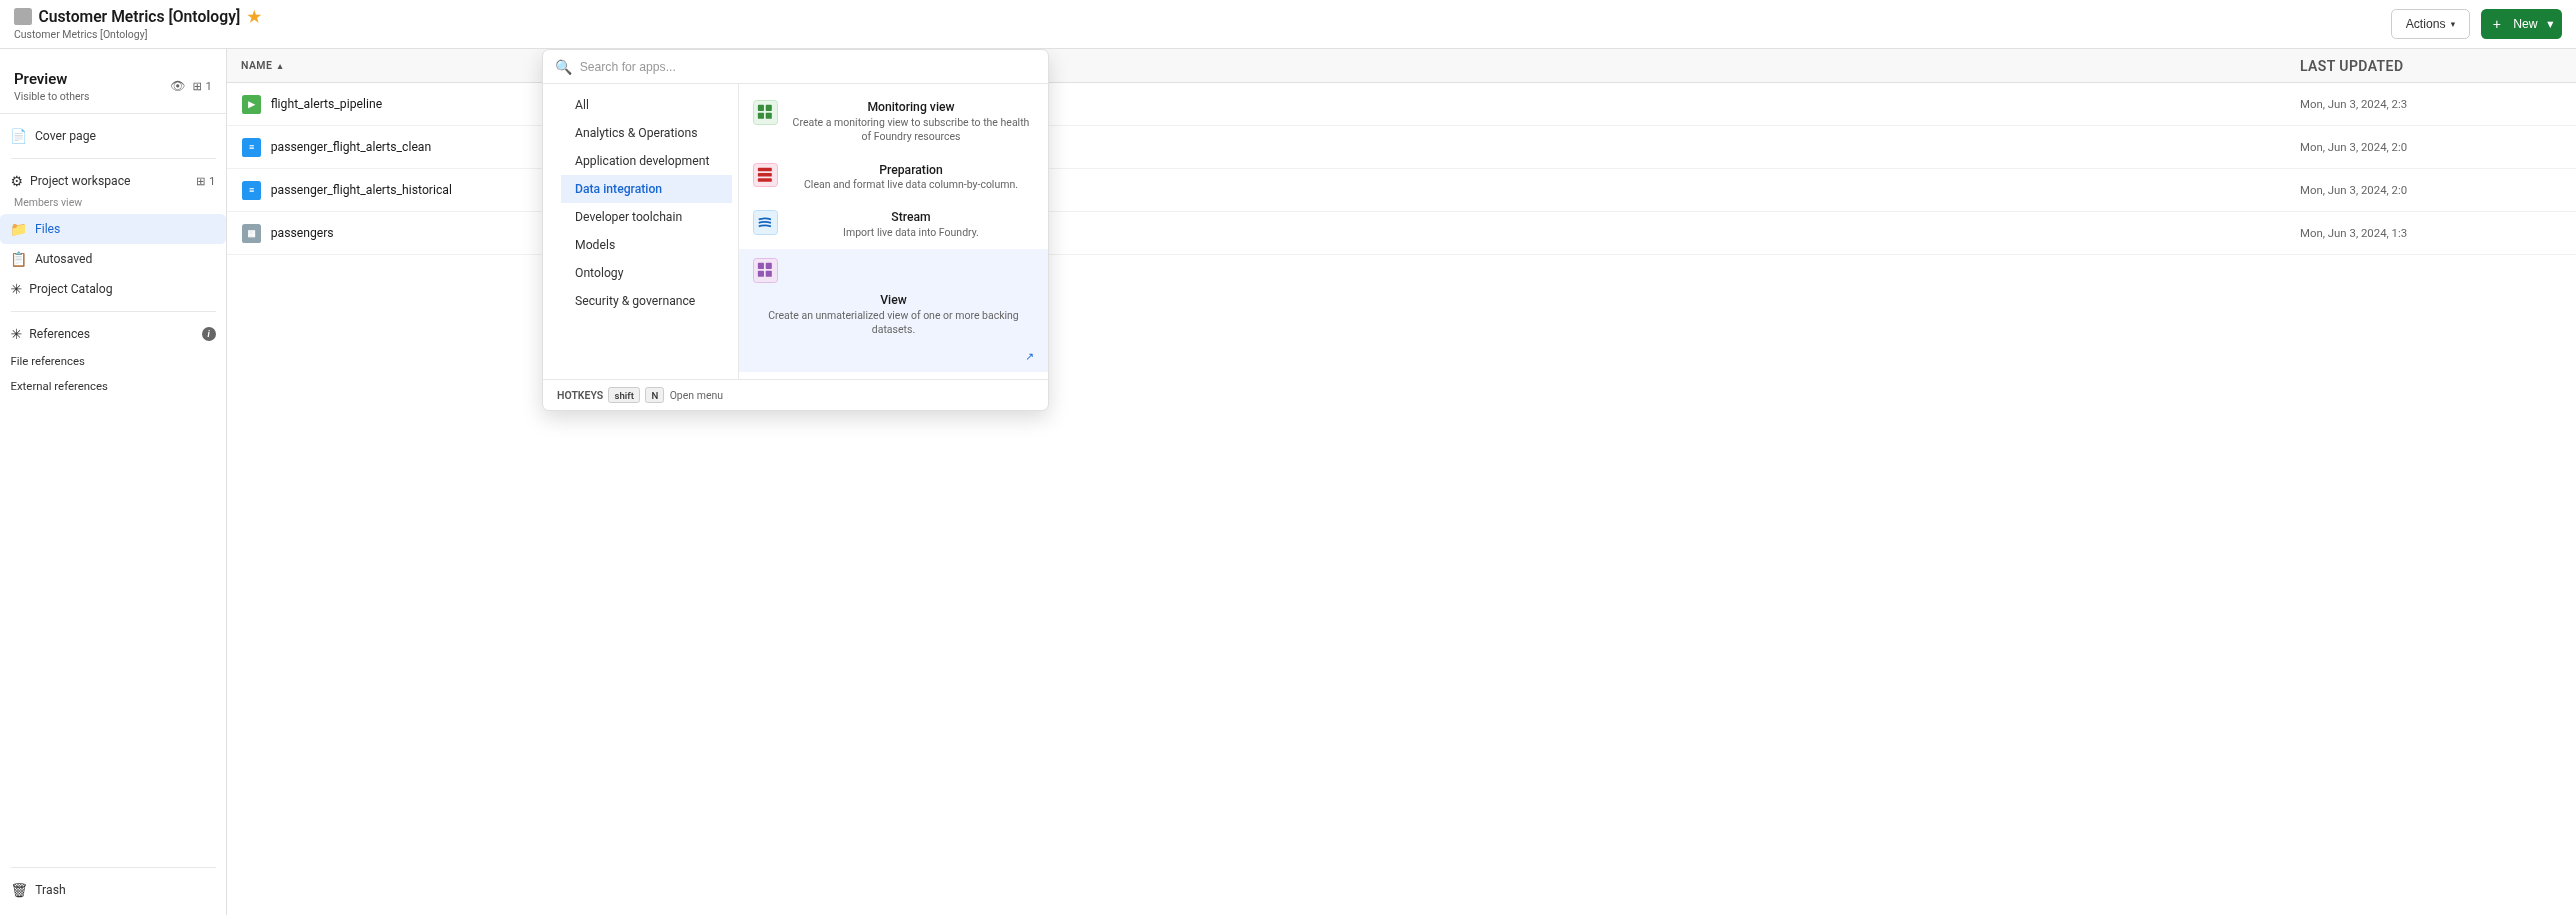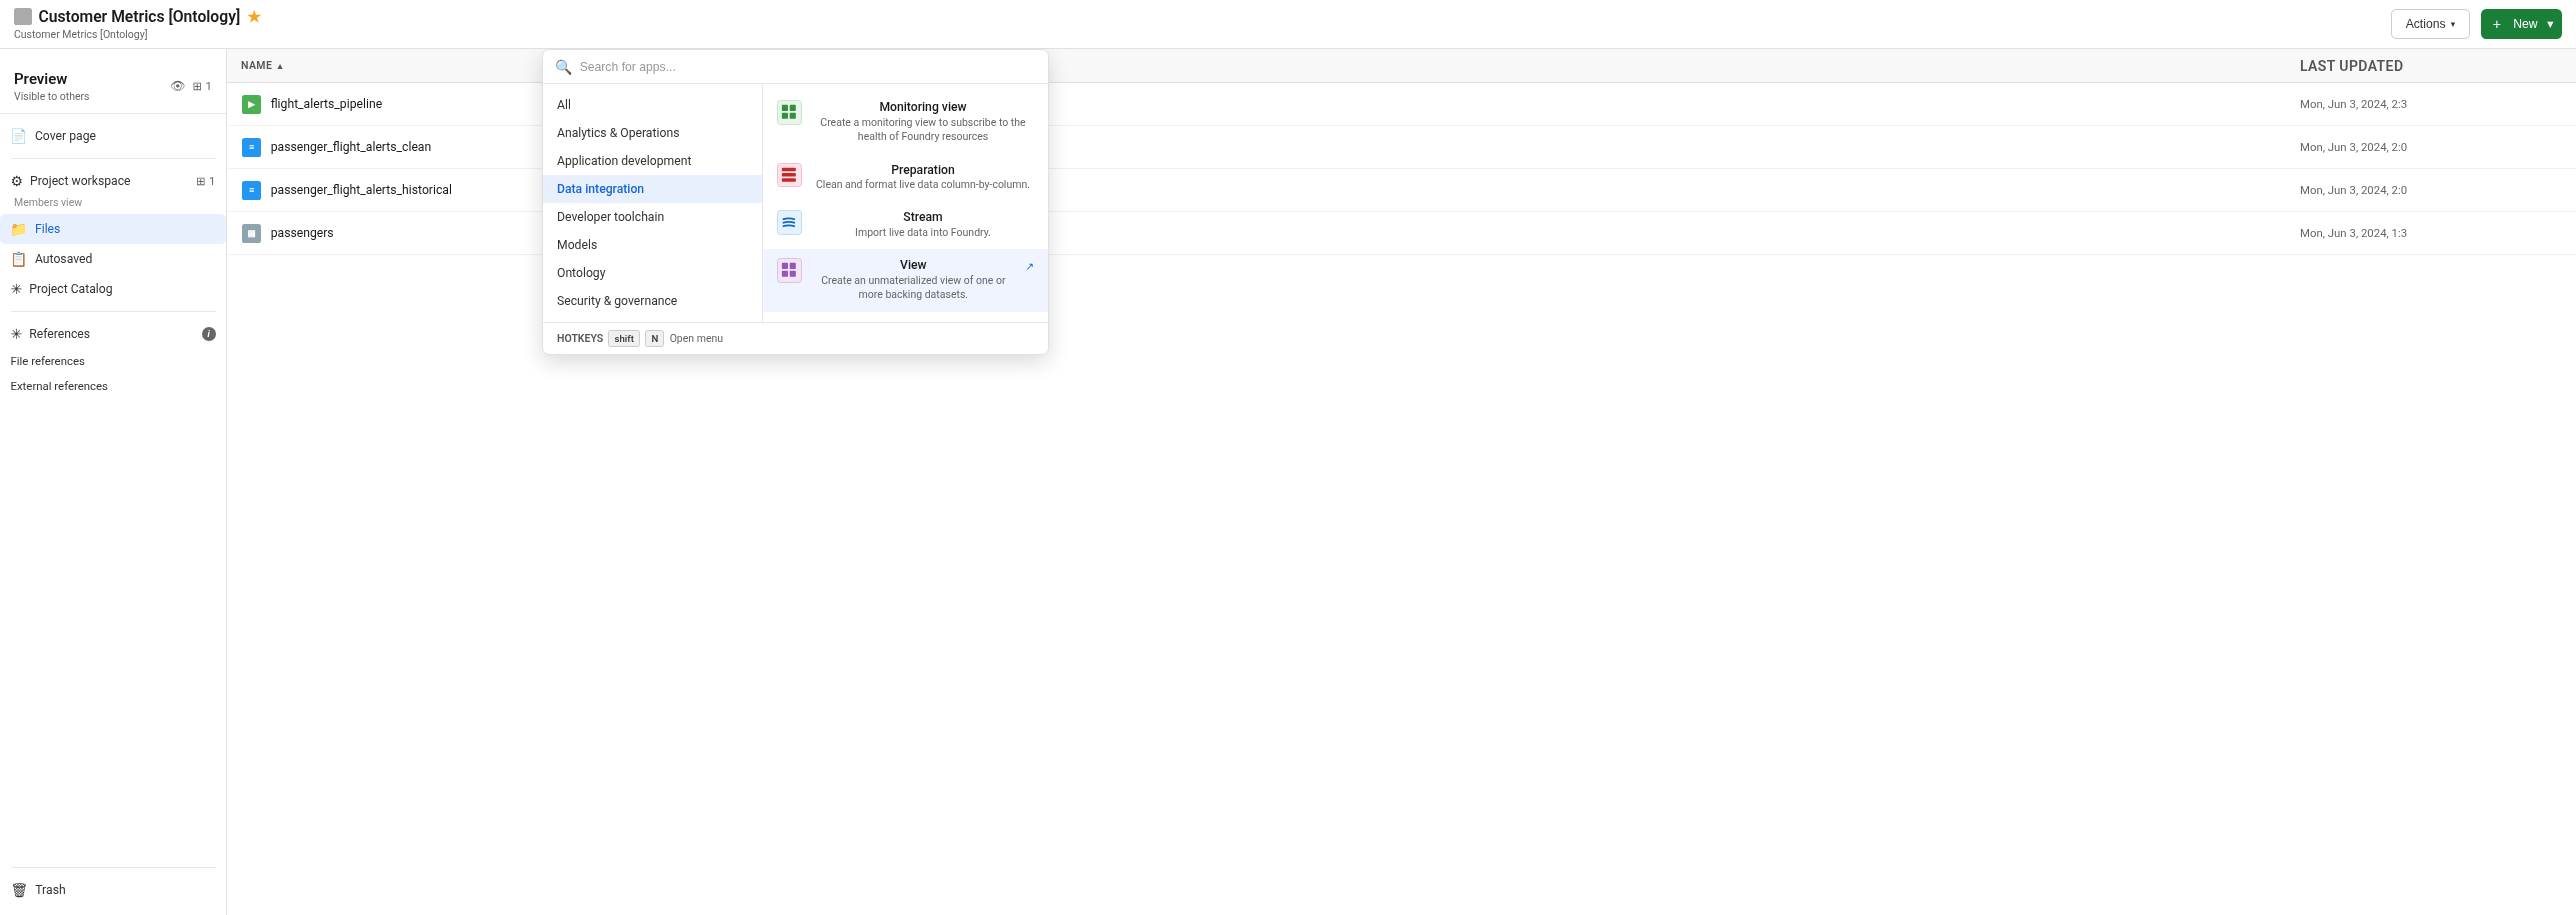--- a/index.html
+++ b/index.html
@@ -68,21 +68,21 @@
     
     .search-box { display: flex; align-items: center; padding: 8.7px 12.2px; border-bottom: 0.9px solid #e8e8e8; gap: 7px; }
     .search-icon { color: #666; font-size: 14px; flex-shrink: 0; }
     .search-input { flex: 1; border: none; outline: none; font-size: 12.2px; color: #333; background: transparent; }
     .search-input::placeholder { color: #999; }
 
     
     .dropdown-body { display: flex; flex: 1; overflow: hidden; }
 
     
-    .categories-list { width: 220px; padding: 7px 0; border-right: 0.9px solid #e8e8e8; overflow-y: auto; flex-shrink: 0; }
+    .categories-list { width: 184px; padding: 7px 6px; border-right: 0.9px solid #e8e8e8; overflow-y: auto; flex-shrink: 0; margin-left: 12px; }
     .category-item { padding: 7px 14px; cursor: pointer; font-size: 12.2px; color: #333; }
     .category-item.active { background: #e8f0fe; color: #1967d2; font-weight: 500; }
 
     
     .apps-list { flex: 1; padding: 7px 0; overflow-y: auto; text-align: center; }
     .app-item { display: flex; align-items: flex-start; padding: 8.7px 14px; cursor: pointer; gap: 10.5px; }
     .app-item.selected { background: #f0f4ff; }
     .app-item-icon { width: 24.5px; height: 24.5px; flex-shrink: 0; display: flex; align-items: center; justify-content: center; border-radius: 3.5px; }
     .app-item-content { flex: 1; }
     .app-item-title { font-size: 12.2px; font-weight: 500; color: #1a1a1a; margin-bottom: 1.7px; }
@@ -309,21 +309,21 @@
                     <path d="M2 9 Q9 7 16 9" stroke="#1565c0" stroke-width="2" fill="none"></path>
                     <path d="M2 13 Q9 11 16 13" stroke="#1565c0" stroke-width="2" fill="none"></path>
                   </svg>
                 </div>
                 <div class="app-item-content">
                   <div class="app-item-title">Stream</div>
                   <div class="app-item-desc">Import live data into Foundry.</div>
                 </div>
               </div>
 
-              <div class="app-item selected" style="background: #f0f4ff;">
+              <div class="app-item selected" style="background: #f0f4ff; flex-direction: column;">
                 <div class="app-item-icon icon-view">
                   <svg width="15.7" height="15.7" viewBox="0 0 18 18" fill="none">
                     <rect x="1" y="1" width="7" height="7" rx="1" fill="#6a1b9a" opacity="0.7"></rect>
                     <rect x="10" y="1" width="7" height="7" rx="1" fill="#6a1b9a" opacity="0.7"></rect>
                     <rect x="1" y="10" width="7" height="7" rx="1" fill="#6a1b9a" opacity="0.7"></rect>
                     <rect x="10" y="10" width="7" height="7" rx="1" fill="#6a1b9a" opacity="0.7"></rect>
                   </svg>
                 </div>
                 <div class="app-item-content">
                   <div class="app-item-title">View</div>

